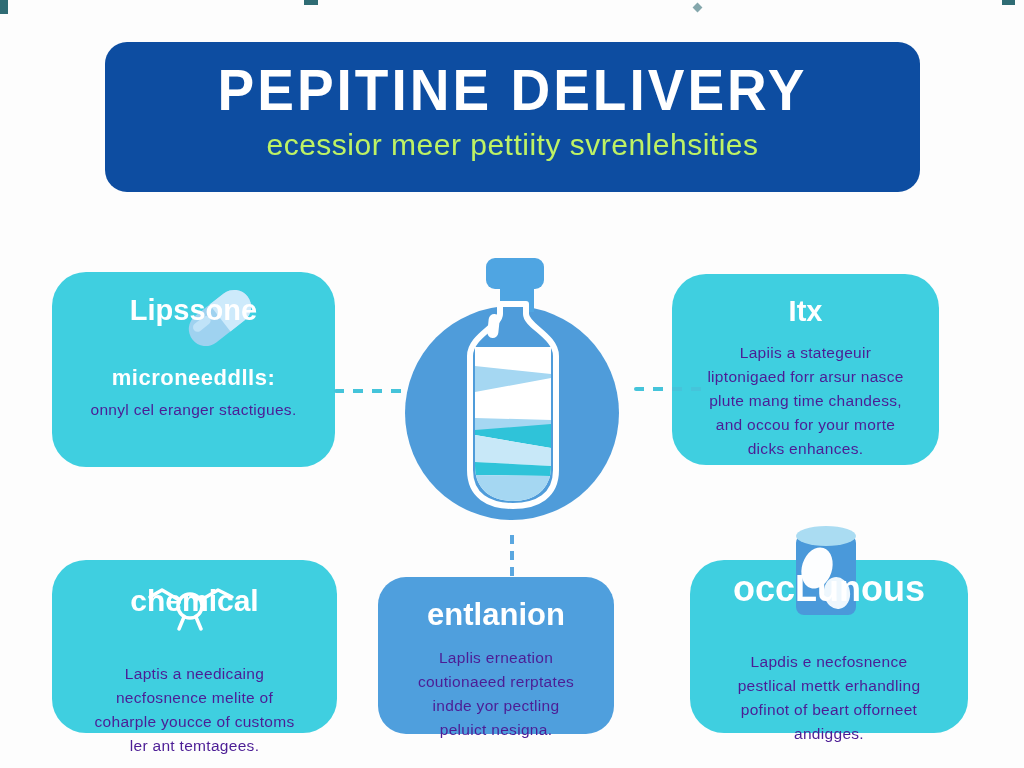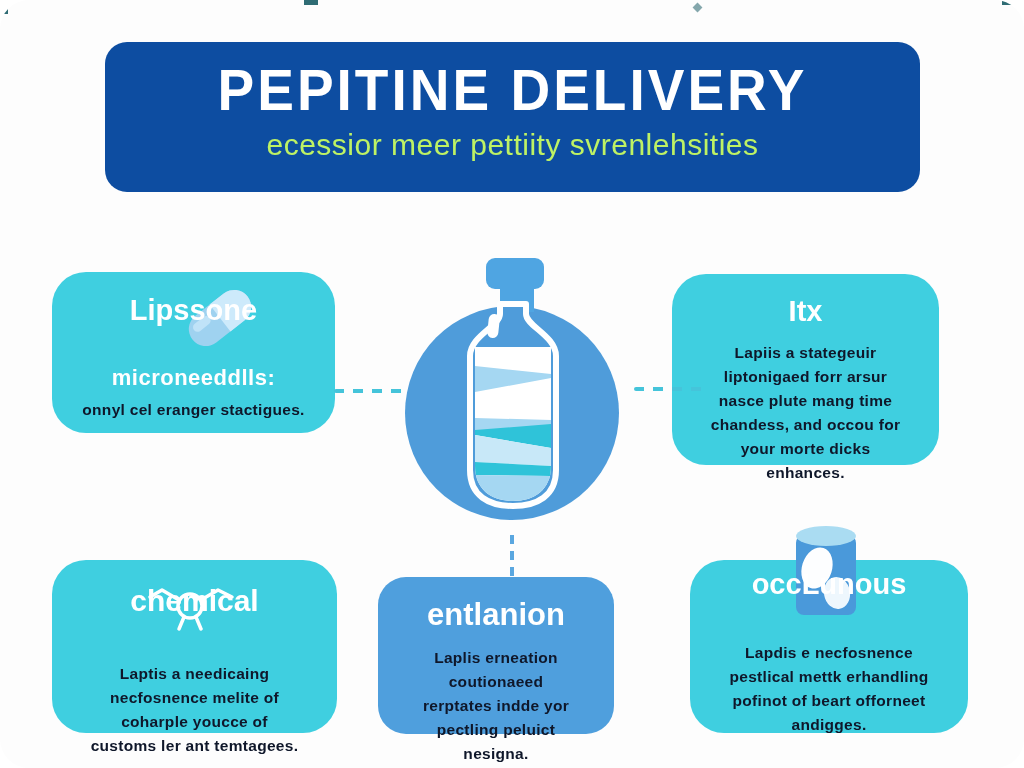--- a/index.html
+++ b/index.html
@@ -1,56 +1,56 @@
 <!DOCTYPE html>
 <html style="--background: #fdfdfd; --header-bg: #0d4da1; --cyan-box: #3fcfe0; --blue-box: #4f9fdd; --circle-blue: #4f9cda; --bottle-cap-blue: #4fa5e2; --stripe-light: #a5d7f2; --stripe-lighter: #c8e8f8; --stripe-teal: #2fc3d9; --connector-cyan: #45c4da; --connector-blue: #5aa7e0; --text-white: #ffffff; --edge-mark: #0b525c;"><head>
 <meta charset="utf-8">
 <style>
   html,body{margin:0;padding:0;}
   body{font-family:"Liberation Sans",sans-serif;background:#ffffff;}
-  #canvas{position:relative;width:1024px;height:768px;overflow:hidden;background:var(--background,#fdfdfd);border-radius:29px;}
+  #canvas{position:relative;width:1024px;height:768px;overflow:hidden;background:var(--background,#fdfdfd);}
 
   
   #banner{position:absolute;left:105px;top:42px;width:815px;height:150px;
     background:var(--header-bg,#0d4da1);border-radius:22px;text-align:center;color:#fff;}
   #banner h1{margin:16px 0 0 0;font-size:55px;font-weight:800;letter-spacing:3px;
     transform:scaleY(1.04);color:#ffffff;}
   #banner p{margin:6px 0 0 0;font-size:30px;font-weight:400;letter-spacing:.5px;color:#bef264;}
 
   
   .box{position:absolute;border-radius:34px;color:#fff;text-align:center;}
   .box.cyan{background:var(--cyan-box,#3fcfe0);}
   .box.blue{background:var(--blue-box,#4f9fdd);border-radius:28px;}
   .box h2{margin:0;font-weight:700;position:relative;z-index:2;}
   .box h3{margin:0;font-weight:700;position:relative;z-index:2;}
-  .box p{margin:12px;font-size:15.5px;line-height:1.55;letter-spacing:.3px;font-weight:700;
-    color:#0f172a;position:relative;z-index:2;}
+  .box p{margin:12px;font-size:15.5px;line-height:1.55;letter-spacing:.3px;font-weight:400;
+    color:#4c1d95;position:relative;z-index:2;}
   .box .icon{position:absolute;z-index:1;}
 
-  #box-lipssone{left:52px;top:272px;width:283px;height:161px;}
+  #box-lipssone{left:52px;top:272px;width:283px;height:195px;}
   #box-lipssone h2{padding-top:22px;font-size:29px;}
   #box-lipssone h3{margin-top:38px;font-size:22px;letter-spacing:.5px;}
   #box-lipssone p{margin-top:7px;padding:0 12px;}
   #capsule-svg{left:128px;top:6px;width:80px;height:80px;}
 
   #box-itx{left:672px;top:274px;width:267px;height:191px;}
   #box-itx h2{padding-top:21px;font-size:29px;}
   #box-itx p{margin-top:13px;padding:0 22px;}
 
   #box-chemical{left:52px;top:560px;width:285px;height:173px;}
   #box-chemical h2{padding-top:24px;font-size:30px;}
   #box-chemical p{margin-top:44px;padding:0 24px;}
   #molecule-svg{left:94px;top:16px;width:90px;height:58px;}
 
   #box-entlanion{left:378px;top:577px;width:236px;height:157px;}
   #box-entlanion h2{padding-top:20px;font-size:31px;}
   #box-entlanion p{margin-top:13px;padding:0 26px;}
 
   #box-occlunous{left:690px;top:560px;width:278px;height:173px;}
-  #box-occlunous h2{padding-top:8px;font-size:29px;}
+  #box-occlunous h2{padding-top:8px;font-size:36px;}
   #box-occlunous p{margin-top:40px;padding:0 24px;}
   #jar-svg{left:102px;top:-37px;width:68px;height:98px;}
 
   
   #center-svg{position:absolute;left:398px;top:248px;width:230px;height:290px;}
 
   
   .connector-h{position:absolute;height:4px;border-radius:2px;
     background:repeating-linear-gradient(90deg,var(--connector-cyan,#45c4da) 0 10px,transparent 10px 19px);}
   #connector-left{left:334px;top:389px;width:70px;}

